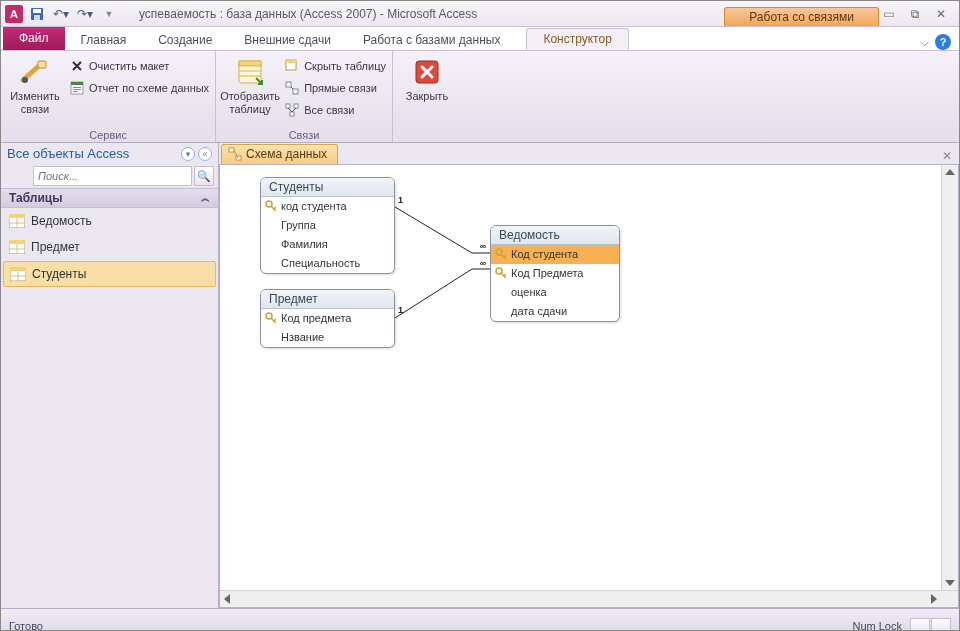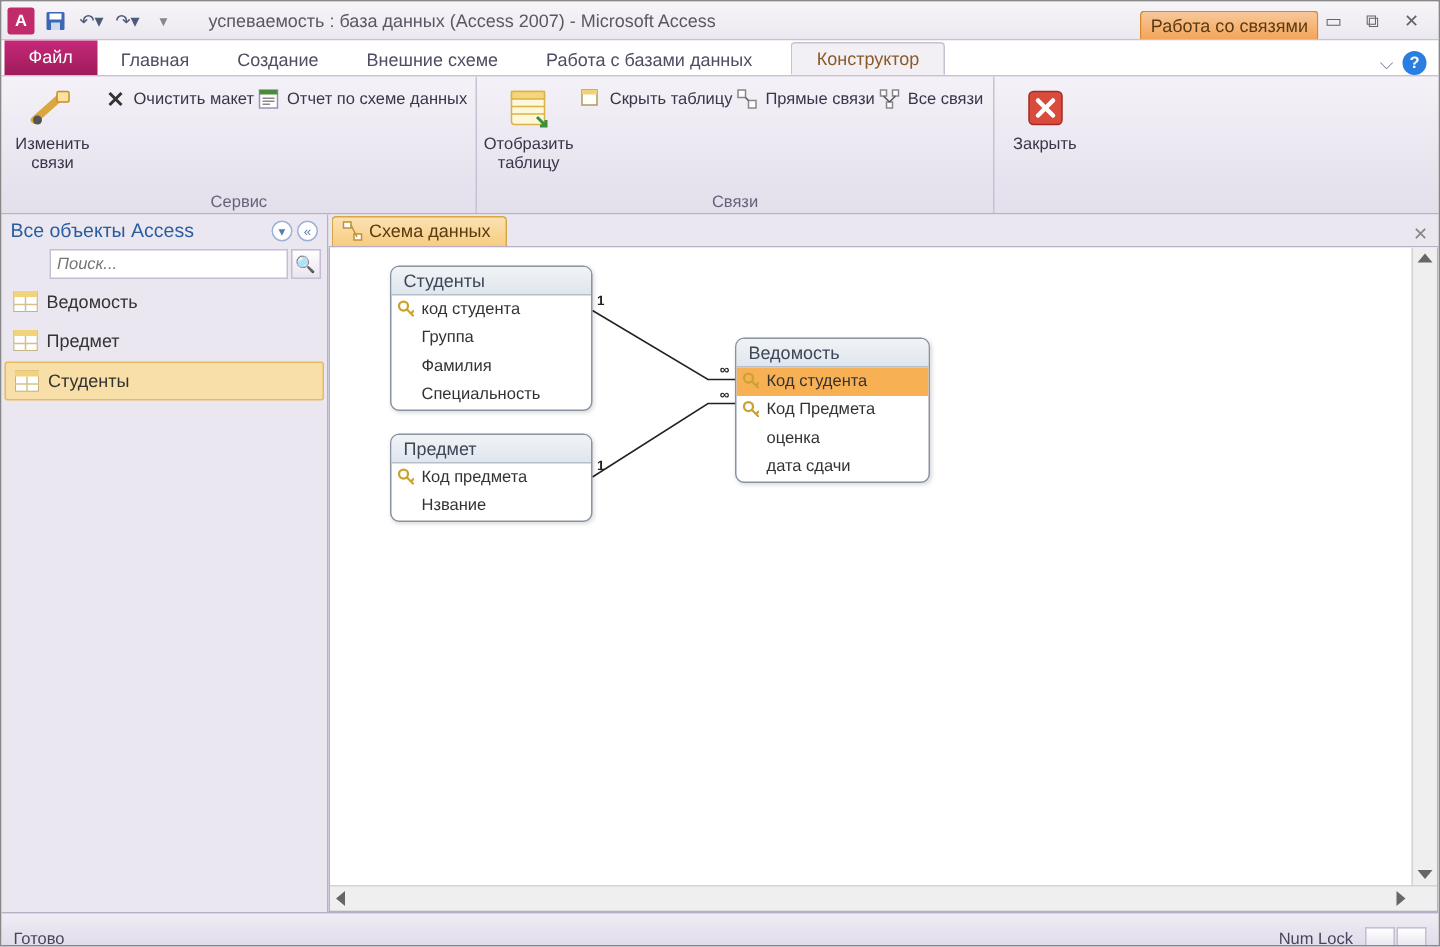--- a/index.html
+++ b/index.html
@@ -4,41 +4,41 @@
 <style>
   * { box-sizing: border-box; margin: 0; padding: 0; }
   body { font-family: "Segoe UI", Tahoma, sans-serif; font-size: 12px; background: #fff; width: 960px; height: 631px; overflow: hidden; border: 1px solid #888; }
   
   
   .titlebar { height: 26px; background: linear-gradient(#f7f5f8, #ece8f0); display: flex; align-items: center; border-bottom: 1px solid #c9c0d4; position: relative; }
   .access-icon { width: 18px; height: 18px; background: #c02c6b; margin: 0 4px; border-radius: 2px; color: #fff; font-weight: bold; font-size: 11px; display: flex; align-items: center; justify-content: center; }
   .qat { display: flex; align-items: center; gap: 4px; }
   .qat-btn { width: 20px; height: 20px; display: flex; align-items: center; justify-content: center; color: #4c5b7a; font-size: 12px; }
   .title-text { flex: 1; text-align: left; color: #5a5866; font-size: 12px; padding-left: 20px; white-space: nowrap; }
-  .ctx-tab-header { background: linear-gradient(#f8c89a, #f3a559); border: 1px solid #d68932; border-bottom: none; border-radius: 3px 3px 0 0; padding: 2px 6px; color: #5a3a12; font-size: 12px; align-self: flex-end; margin-left: 6px; }
+  .ctx-tab-header { background: linear-gradient(#f8c89a, #f3a559); border: 1px solid #d68932; border-bottom: none; border-radius: 3px 3px 0 0; padding: 2px 24px; color: #5a3a12; font-size: 12px; align-self: flex-end; margin-left: 6px; }
   .win-controls { display: flex; gap: 6px; margin: 0 8px 0 auto; color: #666; }
   .win-controls span { width: 20px; text-align: center; font-family: Arial; }
   
   
   .tabrow { height: 24px; background: #fff; display: flex; align-items: flex-end; border-bottom: 1px solid #c9c0d4; position: relative; }
   .file-tab { background: linear-gradient(#c62878, #9e1c5b); color: #fff; padding: 3px 16px; font-size: 12px; border-radius: 0; margin-left: 2px; line-height: 17px; }
   .tab { padding: 3px 16px; color: #514b64; font-size: 12px; }
   .tab.active { border: 1px solid #c9c0d4; border-bottom-color: #f2f0f5; background: #f2f0f5; border-radius: 3px 3px 0 0; }
   .tab.context { color: #8a5a27; }
   .tab-right { margin-left: auto; margin-right: 8px; display: flex; gap: 6px; align-items: center; }
   .help-btn { width: 16px; height: 16px; background: #2a7de1; color: #fff; border-radius: 50%; font-size: 11px; font-weight: bold; display: flex; align-items: center; justify-content: center; }
   
   
   .ribbon { height: 92px; background: linear-gradient(#f4f1f8, #e3dfeb); border-bottom: 1px solid #b8afc5; display: flex; }
   .ribbon-group { border-right: 1px solid #c9c0d4; padding: 3px 6px 0 6px; display: flex; flex-direction: column; }
   .ribbon-group-body { flex: 1; display: flex; align-items: flex-start; gap: 6px; }
   .ribbon-group-label { text-align: center; color: #6a6179; font-size: 11px; padding: 1px 0; }
   .big-btn { display: flex; flex-direction: column; align-items: center; width: 56px; padding-top: 2px; color: #3b3548; font-size: 11px; text-align: center; line-height: 13px; }
   .big-btn .icon { width: 32px; height: 32px; margin-bottom: 2px; display: flex; align-items: center; justify-content: center; }
-  .small-btn-col { display: flex; flex-direction: row; gap: 2px; padding-top: 2px; }
+  .small-btn-col { display: flex; flex-direction: column; gap: 2px; padding-top: 2px; }
   .small-btn { display: flex; align-items: center; gap: 4px; font-size: 11px; color: #3b3548; height: 20px; }
   .small-btn .icon { width: 16px; height: 16px; display: flex; align-items: center; justify-content: center; }
   
   svg { display: block; }
   
   
   .content { display: flex; height: calc(631px - 26px - 24px - 92px - 22px - 2px); }
   
   
   .nav-pane { width: 218px; background: #eae7f0; border-right: 1px solid #b8afc5; display: flex; flex-direction: column; }
@@ -106,21 +106,21 @@
     <span>▭</span>
     <span>⧉</span>
     <span>✕</span>
   </div>
 </div>
 
 <div class="tabrow">
   <div class="file-tab">Файл</div>
   <div class="tab">Главная</div>
   <div class="tab">Создание</div>
-  <div class="tab">Внешние схеме</div>
+  <div class="tab">Внешние сдачи</div>
   <div class="tab">Работа с базами данных</div>
   <div style="width:10px;"></div>
   <div class="tab context active">Конструктор</div>
   <div class="tab-right">
     <span style="color:#7a7190;">⌵</span>
     <span class="help-btn">?</span>
   </div>
 </div>
 
 <div class="ribbon">
@@ -233,20 +233,24 @@
       <span>Все объекты Access</span>
       <span class="nav-header-icons">
         <span class="nav-circle">▾</span>
         <span class="nav-circle">«</span>
       </span>
     </div>
     <div class="search-row">
       <input class="search-input" placeholder="Поиск..." style="">
       <span class="search-btn">🔍</span>
     </div>
+    <div class="nav-section">
+      <span>Таблицы</span>
+      <span style="font-size:9px;color:#6a6179;">︽</span>
+    </div>
     <div class="nav-item">
       <svg class="table-icon">
           <rect x="0" y="0" width="16" height="14" fill="#fff" stroke="#b29a56"></rect>
           <rect x="0" y="0" width="16" height="4" fill="#f3d37a"></rect>
           <line x1="0" y1="9" x2="16" y2="9" stroke="#d4c088"></line>
           <line x1="8" y1="4" x2="8" y2="14" stroke="#d4c088"></line>
         </svg>
       <span>Ведомость</span>
     </div>
     <div class="nav-item">

